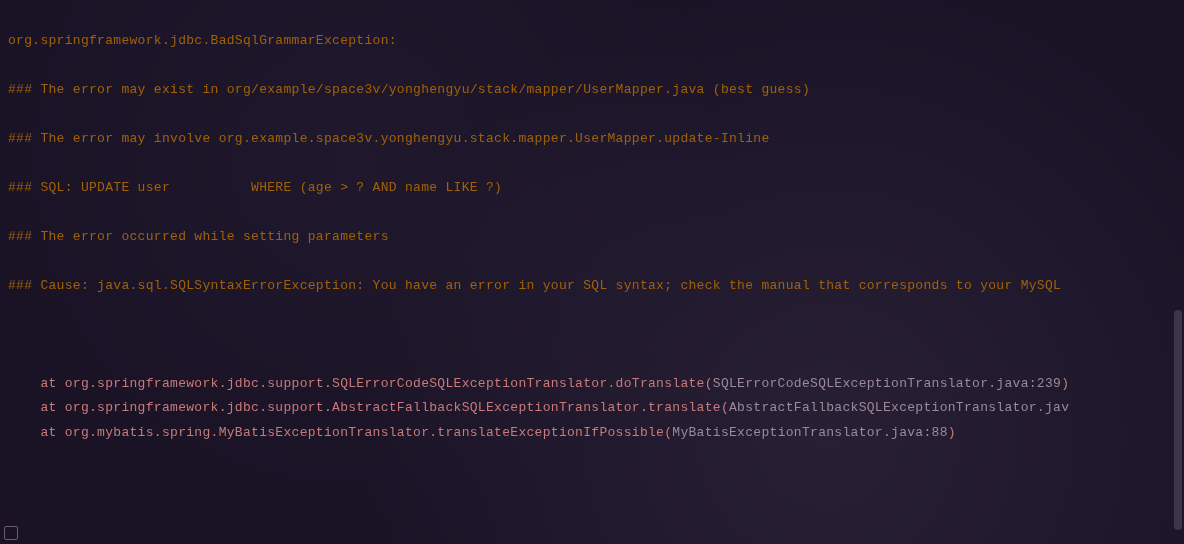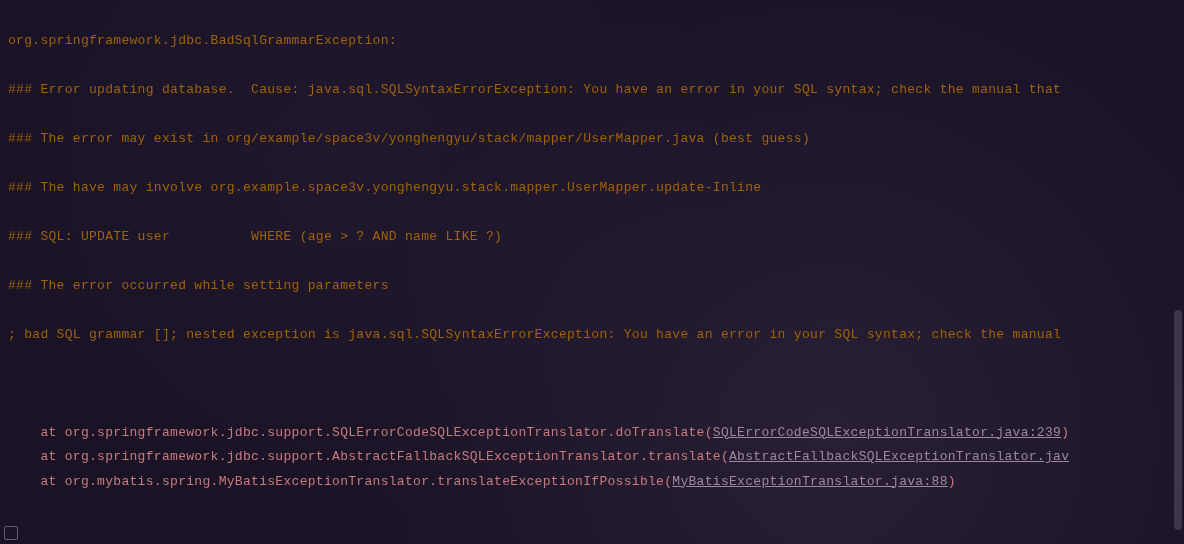--- a/index.html
+++ b/index.html
@@ -17,21 +17,21 @@
     color: #c97a7a;
   }
   .console {
     padding: 4px 8px;
     white-space: pre;
     letter-spacing: 0.3px;
   }
   .line { display: block; }
   .err { color: #a16207; }
   .trace-text { color: #c97a7a; }
-  .link { color: #9a8a9a; text-decoration: underline; }
+  .link { color: #9a8a9a; }
   .paren { color: #c97a7a; }
   .scrollbar {
     position: absolute;
     right: 2px;
     top: 310px;
     width: 8px;
     height: 220px;
     background: rgba(160,150,170,0.25);
     border-radius: 4px;
   }
@@ -43,24 +43,23 @@
     height: 14px;
     border: 1px solid #6a5a6a;
     border-radius: 2px;
   }
 </style>
 </head>
 <body>
 
 <div class="console">
 <span class="line err">org.springframework.jdbc.BadSqlGrammarException:</span>
-<span class="line err">### Error updating database.  Cause: java.sql.SQLSyntaxErrorException: You have an error in your SQL syntax; check the manual that </span>
 <span class="line err">### The error may exist in org/example/space3v/yonghengyu/stack/mapper/UserMapper.java (best guess)</span>
-<span class="line err">### The have may involve org.example.space3v.yonghengyu.stack.mapper.UserMapper.update-Inline</span>
+<span class="line err">### The error may involve org.example.space3v.yonghengyu.stack.mapper.UserMapper.update-Inline</span>
 <span class="line err">### SQL: UPDATE user          WHERE (age &gt; ? AND name LIKE ?)</span>
 <span class="line err">### The error occurred while setting parameters</span>
-<span class="line err">; bad SQL grammar []; nested exception is java.sql.SQLSyntaxErrorException: You have an error in your SQL syntax; check the manual </span>
+<span class="line err">### Cause: java.sql.SQLSyntaxErrorException: You have an error in your SQL syntax; check the manual that corresponds to your MySQL </span>
 <span class="line"> </span>
 <span id="stack-container"><span class="line"><span class="trace-text">    at org.springframework.jdbc.support.SQLErrorCodeSQLExceptionTranslator.doTranslate(</span><span class="link">SQLErrorCodeSQLExceptionTranslator.java:239</span><span class="paren">)</span></span><span class="line"><span class="trace-text">    at org.springframework.jdbc.support.AbstractFallbackSQLExceptionTranslator.translate(</span><span class="link">AbstractFallbackSQLExceptionTranslator.jav</span></span><span class="line"><span class="trace-text">    at org.mybatis.spring.MyBatisExceptionTranslator.translateExceptionIfPossible(</span><span class="link">MyBatisExceptionTranslator.java:88</span><span class="paren">)</span></span><span class="line"></span></span>
 </div>
 
 <div class="scrollbar"></div>
 <div class="footer-icon"></div>
 
 </body></html>

